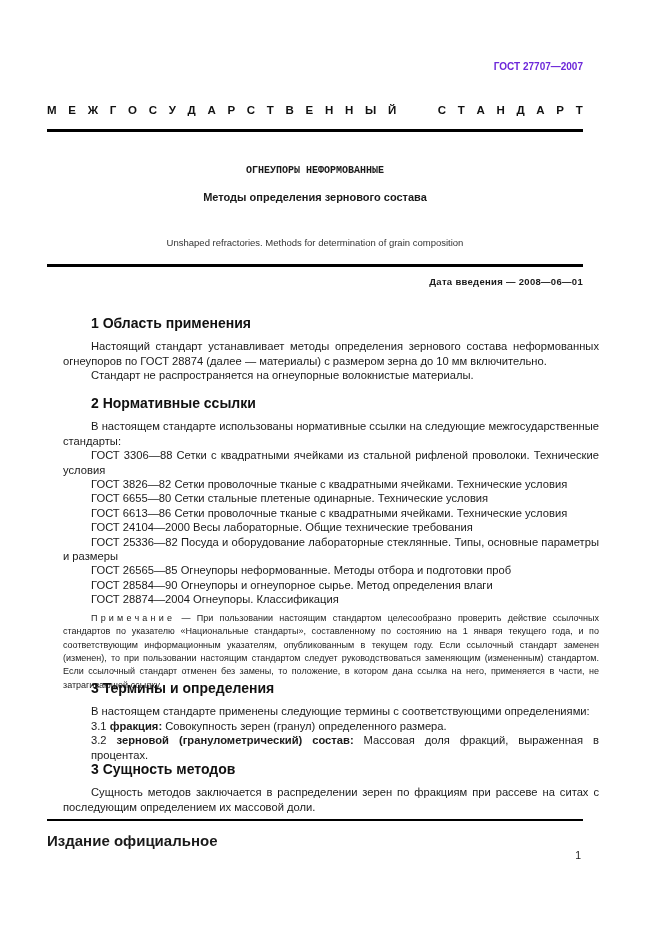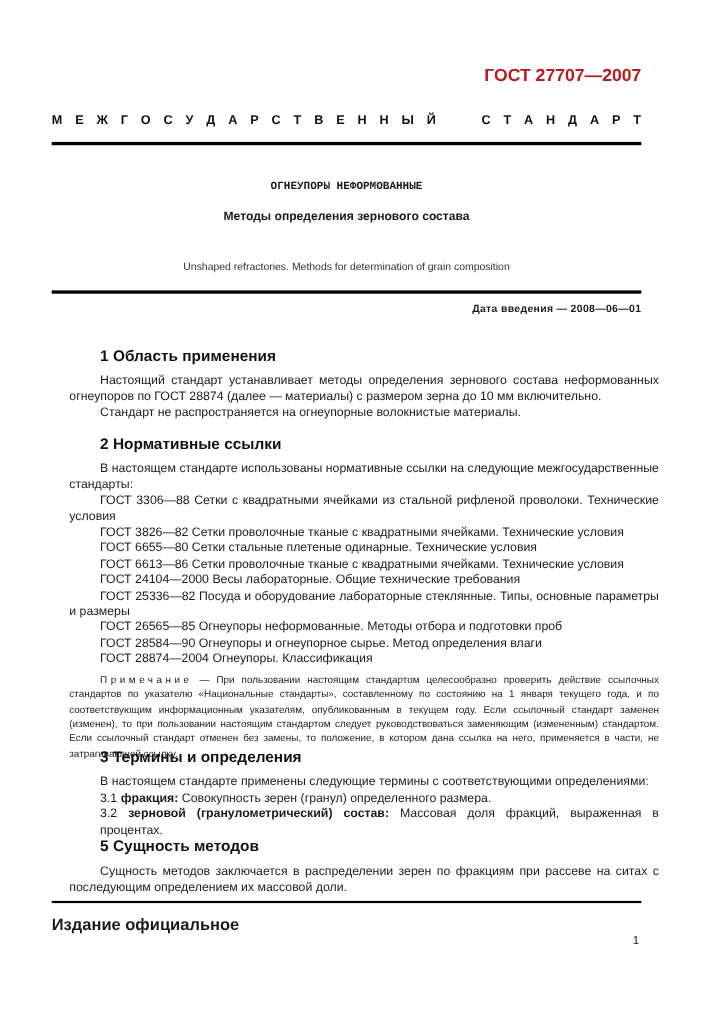--- a/index.html
+++ b/index.html
@@ -1,19 +1,19 @@
 <!DOCTYPE html>
 <html><head>
 <meta charset="utf-8">
 <style>
   html, body { margin:0; padding:0; background:#ffffff; }
   body { width:661px; height:936px; position:relative; overflow:hidden;
          font-family:"Liberation Sans", sans-serif; color:#1a1a1a; }
   .abs { position:absolute; }
-  .doc-number { top:61px; right:78px; font-size:16px; font-weight:bold; color:#b91c1c; }
+  .doc-number { top:61px; right:78px; font-size:10px; font-weight:bold; color:#6d28d9; }
   .banner { top:104px; left:47px; width:536px; font-size:11.5px; font-weight:bold;
             display:flex; justify-content:space-between; color:#111; }
   .banner span { display:inline-block; }
   .banner .gap { width:18px; }
   .rule { left:47px; width:536px; background:#000; }
   .r1 { top:129px; height:3px; }
   .r2 { top:264px; height:3px; }
   .r3 { top:819px; height:2px; }
   .center { left:47px; width:536px; text-align:center; }
   .title { top:165px; font-size:10px; font-weight:bold;font-family:Liberation Mono, monospace; }
@@ -105,20 +105,20 @@
 
 <div class="abs content" style="top:681px;">
   <h2>3  Термины и определения</h2>
   <div style="height:9px"></div>
   <p class="pad">В настоящем стандарте применены следующие термины с соответствующими определениями:</p>
   <p class="pad"><span>3.1  </span><span class="term-b">фракция:</span><span> Совокупность зерен (гранул) определенного размера.</span></p>
   <p class="pad"><span>3.2  </span><span class="term-b">зерновой (гранулометрический) состав:</span><span> Массовая доля фракций, выраженная в процентах.</span></p>
 </div>
 
 <div class="abs content" style="top:762px;">
-  <h2>5  Сущность методов</h2>
+  <h2>3  Сущность методов</h2>
   <div style="height:9px"></div>
   <p class="ind">Сущность методов заключается в распределении зерен по фракциям при рассеве на ситах с последующим определением их массовой доли.</p>
 </div>
 
 <div class="abs rule r3"></div>
 <div class="abs edition">Издание официальное</div>
 <div class="abs page-num">1</div>
 
 </body></html>

